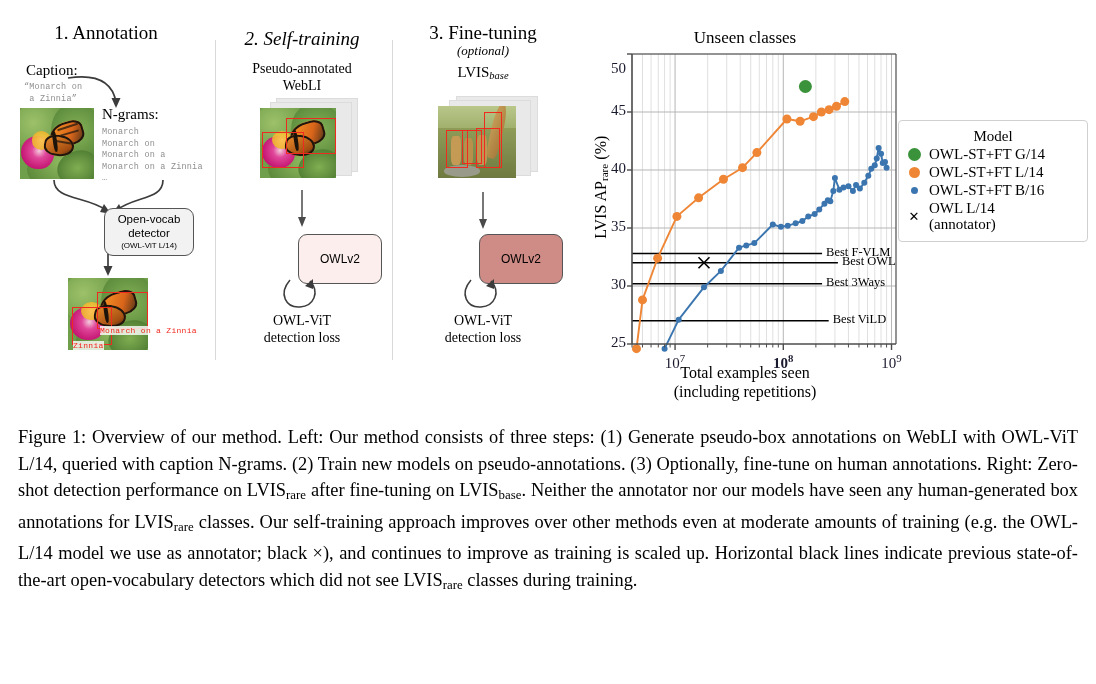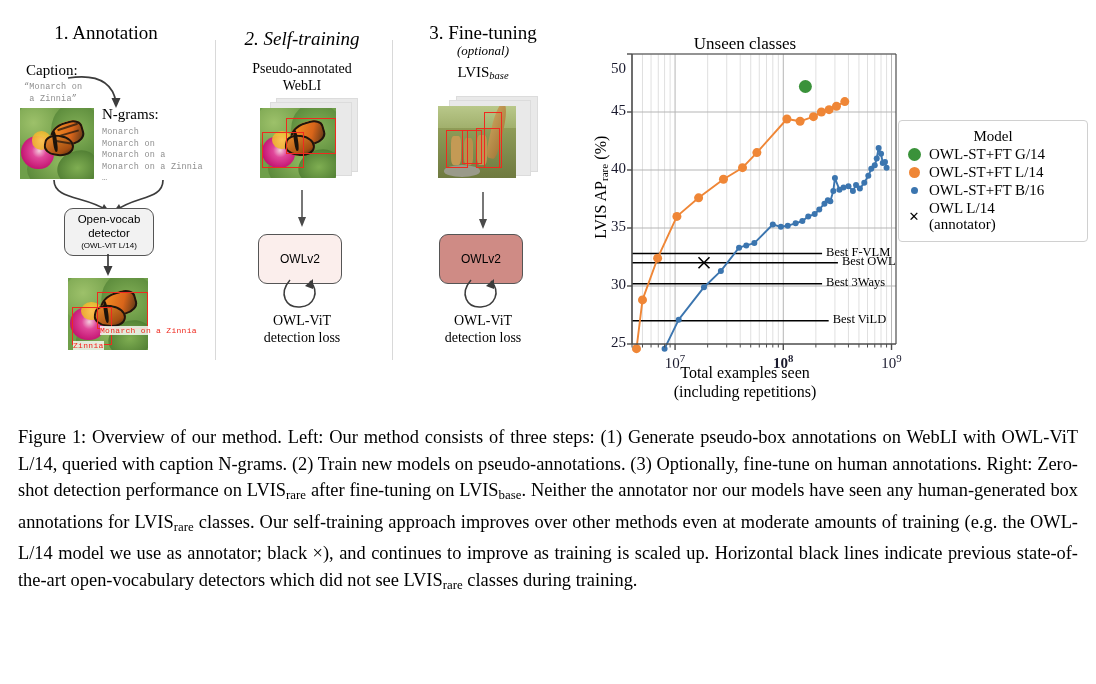--- a/index.html
+++ b/index.html
@@ -27,21 +27,21 @@
   .photo .bwing2{position:absolute;left:33%;top:38%;width:40%;height:30%;background:linear-gradient(140deg,#e88a2a 10%,#a64f12 70%,#241a10 100%);border-radius:50% 55% 55% 45%;transform:rotate(8deg);box-shadow:inset 0 0 0 2px #20160d;}
   .photo .bbody{position:absolute;left:45%;top:32%;width:5%;height:30%;background:#1c130b;border-radius:40%;transform:rotate(-8deg);}
   .photo .stripe{position:absolute;background:#241a10;opacity:.75;}
 
   .stack{position:relative;}
   .stack .sh{position:absolute;background:#e9e9e9;border:1px solid #dcdcdc;}
 
   .redbox{position:absolute;border:1.6px solid #ef2a1f;box-sizing:border-box;}
   .redtag{position:absolute;font-family:"Liberation Mono",monospace;font-size:8px;color:#ef2a1f;background:#ffffffcc;white-space:nowrap;letter-spacing:.3px;}
 
-  .nodebox{position:absolute;border:1.3px solid #555;border-radius:9px;text-align:center;font-family:"Liberation Sans",sans-serif;display:flex;flex-direction:column;align-items:center;justify-content:center;}
+  .nodebox{position:absolute;border:1.3px solid #555;border-radius:9px;text-align:center;font-family:"Liberation Sans",sans-serif;display:flex;flex-direction:column;align-items:center;justify-content:center;margin-left:40px;}
 
   
   .photo2{position:relative;overflow:hidden;background:#8c9a5b;}
   .photo2 .sky{position:absolute;left:0;top:0;width:100%;height:34%;background:linear-gradient(#b9c88a,#9fae6a);}
   .photo2 .ground{position:absolute;left:0;bottom:0;width:100%;height:70%;background:linear-gradient(#8f9c58,#6f7a40);}
   .photo2 .rock{position:absolute;left:8%;bottom:2%;width:46%;height:16%;background:#9a9a8a;border-radius:50%;}
   .photo2 .neck{position:absolute;right:16%;top:-4%;width:16%;height:78%;background:linear-gradient(100deg,#c8a05a,#a6793a);border-radius:44% 44% 30% 30%;transform:rotate(13deg);}
   .photo2 .g1{position:absolute;left:17%;top:42%;width:13%;height:40%;background:#c49a55;border-radius:25%;}
   .photo2 .g2{position:absolute;left:33%;top:44%;width:12%;height:38%;background:#b98f4c;border-radius:25%;}
   .photo2 .g3{position:absolute;left:50%;top:40%;width:13%;height:42%;background:#c09551;border-radius:25%;}
@@ -230,21 +230,21 @@
       <polygon points="33,1 25,8 33,11" fill="#3c3c3c"></polygon>
     </svg>
 
     <div style="position:absolute;left:0;top:312px;width:170px;text-align:center;font-size:14px;line-height:17px;">
       <div>OWL-ViT</div>
       <div>detection loss</div>
     </div>
   </div>
 
   <div id="chart">
-    <div class="ax-title" style="left:0;top:6px;width:330px;text-align:center;">Unseen classes</div>
+    <div class="ax-title" style="left:0;top:0;width:330px;text-align:center;">Unseen classes</div>
 
     <div style="position:absolute;left:-84px;top:150px;width:210px;transform:rotate(-90deg);text-align:center;font-size:16px;">
       <span>LVIS AP</span><span class="sub">rare</span><span> (%)</span>
     </div>
 
     <svg id="plot" style="position:absolute;left:0;top:0;" width="340" height="340">
         <line x1="52" y1="26" x2="52" y2="316" stroke="#d8d8d8" stroke-width="0.8"></line>
         <line x1="62.488214050849386" y1="26" x2="62.488214050849386" y2="316" stroke="#d8d8d8" stroke-width="0.8"></line>
         <line x1="71.05770890058619" y1="26" x2="71.05770890058619" y2="316" stroke="#d8d8d8" stroke-width="0.8"></line>
         <line x1="78.30311355866505" y1="26" x2="78.30311355866505" y2="316" stroke="#d8d8d8" stroke-width="0.8"></line>

